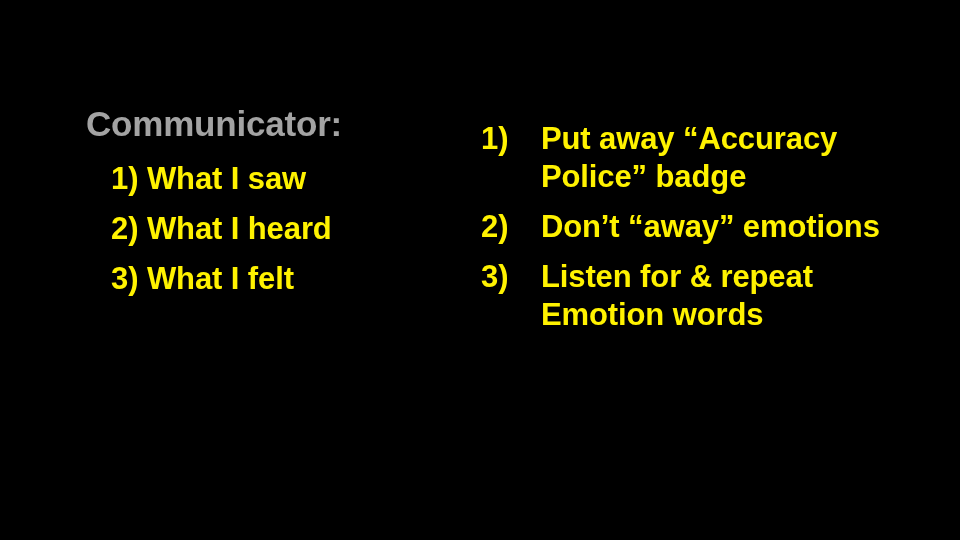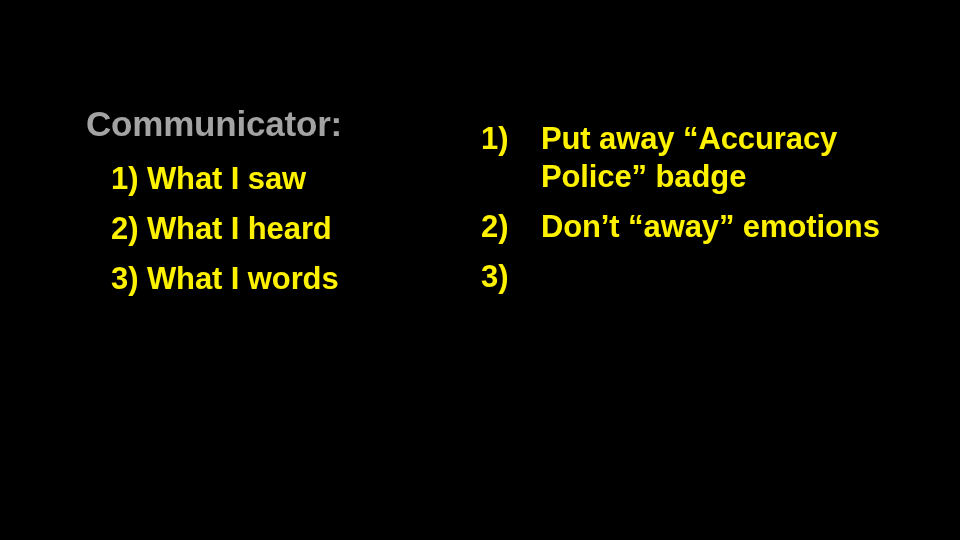--- a/index.html
+++ b/index.html
@@ -94,34 +94,35 @@
       <li class="list-item">
         <span class="item-marker">1) </span>
         <span class="item-text">What I saw</span>
       </li>
       <li class="list-item">
         <span class="item-marker">2) </span>
         <span class="item-text">What I heard</span>
       </li>
       <li class="list-item">
         <span class="item-marker">3) </span>
-        <span class="item-text">What I words</span>
+        <span class="item-text">What I felt</span>
       </li>
     </ul>
   </div>
 
   <div class="column column-right">
     <ul class="item-list">
       <li class="list-item">
         <span class="item-marker">1) </span>
         <span class="item-text">Put away “Accuracy Police” badge</span>
       </li>
       <li class="list-item">
         <span class="item-marker">2) </span>
         <span class="item-text">Don’t “away” emotions</span>
       </li>
       <li class="list-item">
         <span class="item-marker">3) </span>
+        <span class="item-text">Listen for &amp; repeat Emotion words</span>
       </li>
     </ul>
   </div>
 
 </div>
 
 </body></html>

